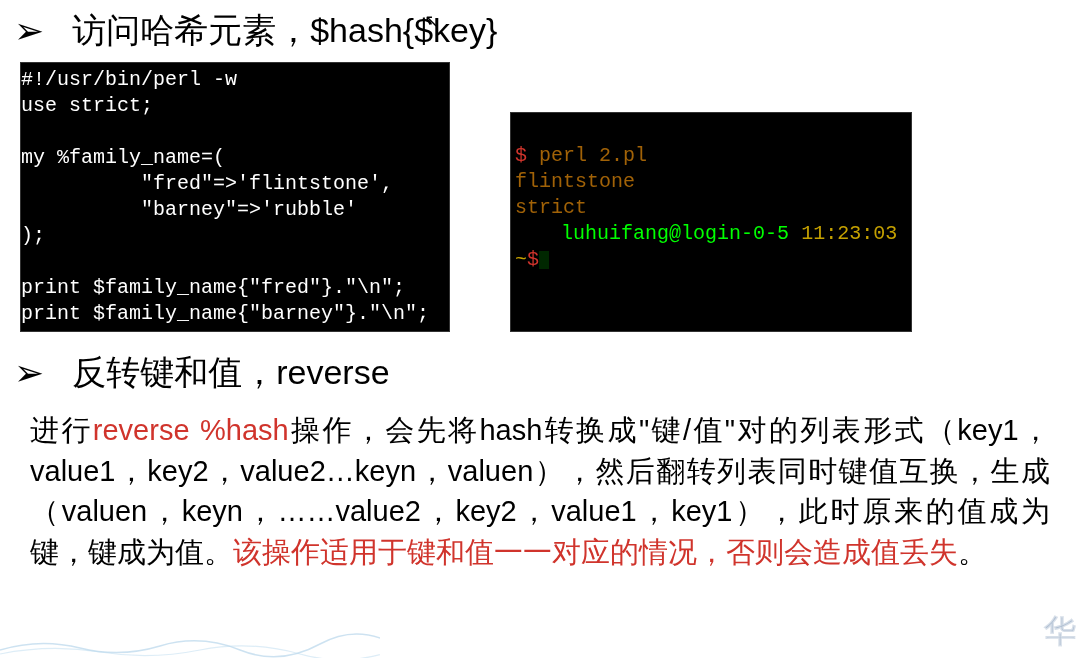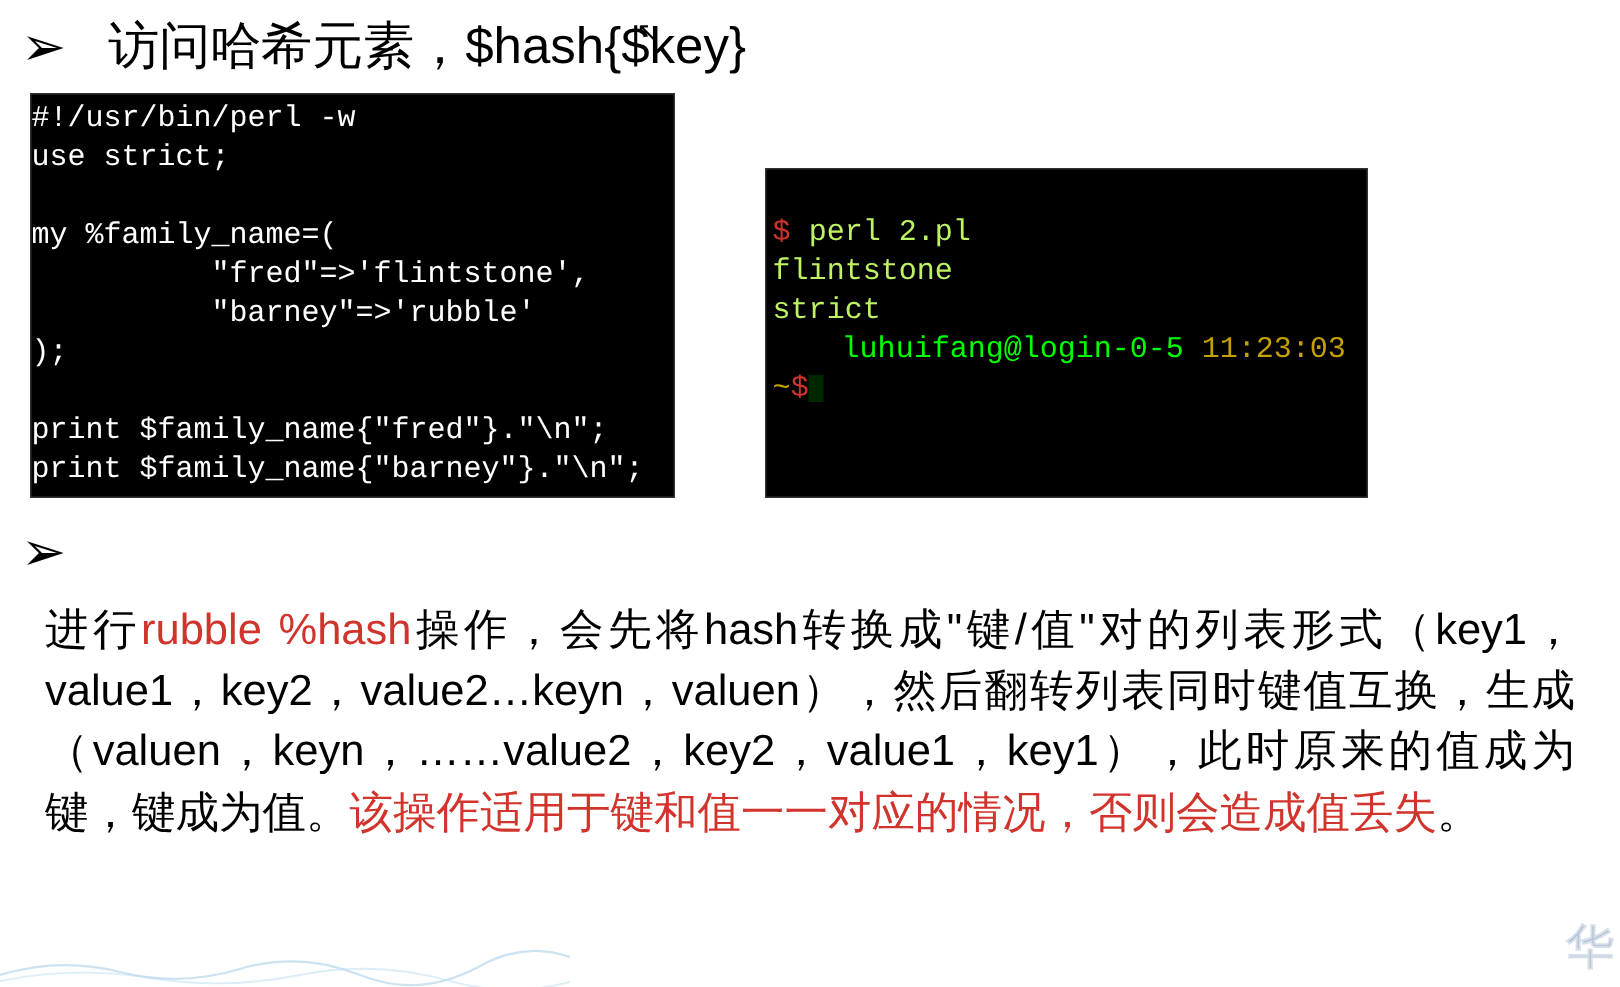--- a/index.html
+++ b/index.html
@@ -45,21 +45,21 @@
     .code-left {
       flex: 0 0 auto;
       padding: 4px 20px 4px 0;
       margin-left: 0;
     }
     .code-right {
       flex: 0 0 auto;
       padding: 4px 14px 4px 4px;
       margin-top: 50px;
     }
-    .c-white { color: #bef264; }
+    .c-white { color: #a16207; }
     .c-green { color: #00ff00; margin-left: 46px; }
     .c-ogreen { color: #7fbf00; }
     .c-red { color: #d0342c; }
     .c-yellow { color: #c4a000; }
     .c-cursor { 
       color: #00ff00; 
       background: rgba(0,128,0,0.3);
       display: inline-block;
       width: 10px;
       height: 18px;
@@ -125,24 +125,25 @@
   <div class="code-block code-right"><span class="c-ogreen"> </span>
 <span class="c-red">$</span><span class="c-white"> perl 2.pl</span>
 <span class="c-white">flintstone</span>
 <span class="c-white">strict</span>
 <span class="c-green">luhuifang@login-0-5 </span><span class="c-yellow">11:23:03</span>
 <span class="c-yellow">~</span><span class="c-red">$</span><span class="c-cursor"></span></div>
 </div>
 
 <div class="section-header">
   <span class="bullet-arrow">➢</span>
+  <span class="header-text">反转键和值，reverse</span>
 </div>
 
 <div class="body-text">
-  <span>进行</span><span class="t-red">rubble %hash</span><span>操作，会先将hash转换成"键/值"对的列表形式（key1，value1，key2，value2…keyn，valuen），然后翻转列表同时键值互换，生成（valuen，keyn，……value2，key2，value1，key1），此时原来的值成为键，键成为值。</span><span class="t-red">该操作适用于键和值一一对应的情况，否则会造成值丢失</span><span>。</span>
+  <span>进行</span><span class="t-red">reverse %hash</span><span>操作，会先将hash转换成"键/值"对的列表形式（key1，value1，key2，value2…keyn，valuen），然后翻转列表同时键值互换，生成（valuen，keyn，……value2，key2，value1，key1），此时原来的值成为键，键成为值。</span><span class="t-red">该操作适用于键和值一一对应的情况，否则会造成值丢失</span><span>。</span>
 </div>
 
 <div class="wave-decoration">
   <svg width="380" height="30" viewBox="0 0 380 30">
     <path d="M0,22 Q40,10 80,20 T160,18 T240,22 T320,16 T400,20" stroke="#5aa0d0" stroke-width="1.5" fill="none" opacity="0.6"></path>
     <path d="M0,26 Q50,16 100,24 T200,22 T300,26 T400,20" stroke="#7ab8e0" stroke-width="1.2" fill="none" opacity="0.5"></path>
   </svg>
 </div>
 
 <div class="bottom-right">华</div>

